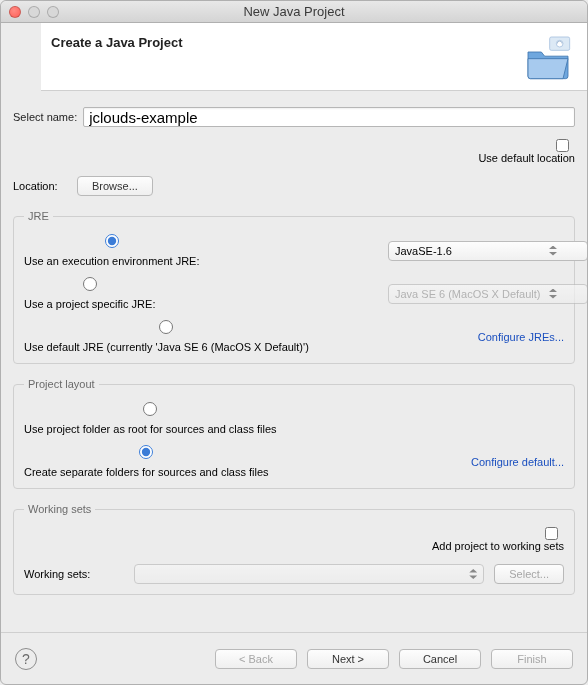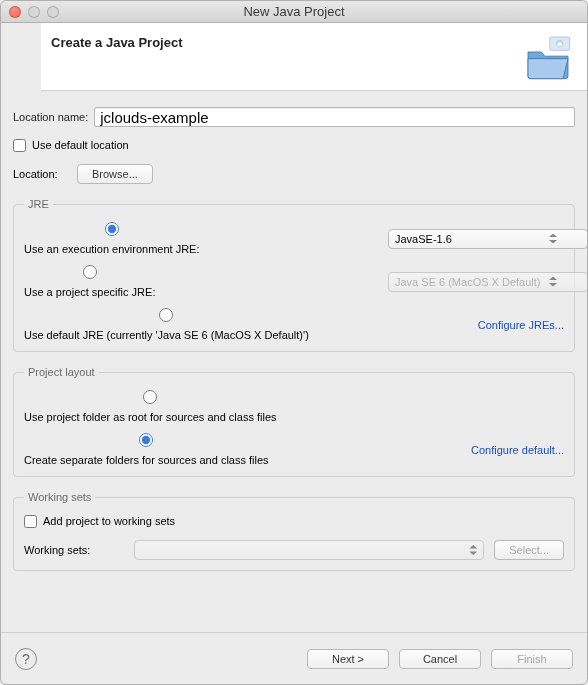--- a/index.html
+++ b/index.html
@@ -12,21 +12,21 @@
     .tlight.max { background: #d8d8d8; }
     .title { position: absolute; left: 0; right: 0; text-align: center; color: #3a3a3a; font-size: 13px; pointer-events: none; }
     .banner { background: #fff; height: 68px; display: flex; align-items: flex-start; justify-content: space-between; padding: 10px 14px 8px 10px; border-bottom: 1px solid #cfcfcf; margin-left: 40px; }
     .banner h1 { font-size: 13px; font-weight: bold; color: #222; margin-top: 2px; }
     .folder-img svg { width: 50px; height: 48px; }
     .content { flex: 1; padding: 16px 12px 10px 12px; overflow: auto; }
     .row { display: flex; align-items: center; margin-bottom: 12px; }
     .row > label { color: #222; margin-right: 6px; }
     .txtfield { flex: 1; height: 20px; border: 1px solid #b6b6b6; border-radius: 2px; padding: 2px 5px; background: #fff; font-size: 15px; box-shadow: inset 0 1px 2px rgba(0,0,0,0.07); }
     .txtfield.focused { border: 1px solid #88b0e0; box-shadow: 0 0 0 3px rgba(94,158,255,0.45); outline: none; }
-    .check-row { display: flex; align-items: flex-start; margin-bottom: 12px; }
+    .check-row { display: flex; align-items: flex-end; margin-bottom: 12px; flex-direction: column; }
     input[type=checkbox] { width: 13px; height: 13px; margin-right: 6px; }
     .loc-row { display: flex; align-items: center; gap: 10px; margin-bottom: 14px; }
     .btn { height: 20px; padding: 1px 14px; background: linear-gradient(#fdfdfd,#efefef); border: 1px solid #b9b9b9; border-radius: 4px; color: #333; cursor: default; white-space: nowrap; font-size: 11px; }
     .btn:disabled, .btn.disabled { color: #a6a6a6; }
     fieldset { border: 1px solid #cfcfcf; border-radius: 4px; padding: 12px 10px 10px 10px; margin-bottom: 14px; background: #ececec; }
     legend { color: #6b6b6b; padding: 0 4px; font-size: 11px; }
     .opt-row { display: flex; align-items: center; justify-content: space-between; margin-bottom: 10px; min-height: 22px; }
     .opt-row:last-child { margin-bottom: 0; }
     .radio-lbl { display: flex; align-items: center; gap: 7px; flex-direction: column; }
     input[type=radio] { width: 14px; height: 14px; accent-color: #3b7cd7; }
@@ -63,21 +63,21 @@
       <path d="M41 12 a3 3 0 0 1 6 0" fill="none" stroke="#9fb7d2"></path>
       <path d="M6 22 h16 l4 5 h28 v24 a3 3 0 0 1 -3 3 H9 a3 3 0 0 1 -3 -3 Z" fill="#6fa7de" stroke="#3d75ad"></path>
       <path d="M6 30 h48 l-6 24 H9 a3 3 0 0 1 -3 -3 Z" fill="#a7caee" stroke="#3d75ad"></path>
     </svg>
   </div>
 </div>
 
 <div class="content">
 
   <div class="row">
-    <label>Location name:</label>
+    <label>Select name:</label>
     <input class="txtfield" type="text" value="jclouds-example" style="">
   </div>
 
   <div class="check-row">
     <input type="checkbox" style="">
     <label>Use default location</label>
   </div>
 
   <div class="loc-row">
     <label class="lbl50">Location:</label>
@@ -149,17 +149,18 @@
       </div>
       <button class="btn disabled" disabled="">Select...</button>
     </div>
   </fieldset>
 
 </div>
 
 <div class="footer">
   <div class="help">?</div>
   <div class="footer-buttons">
+    <button class="btn disabled" disabled="">&lt; Back</button>
     <button class="btn">Next &gt;</button>
     <button class="btn">Cancel</button>
     <button class="btn disabled" disabled="">Finish</button>
   </div>
 </div>
 
 </body></html>

